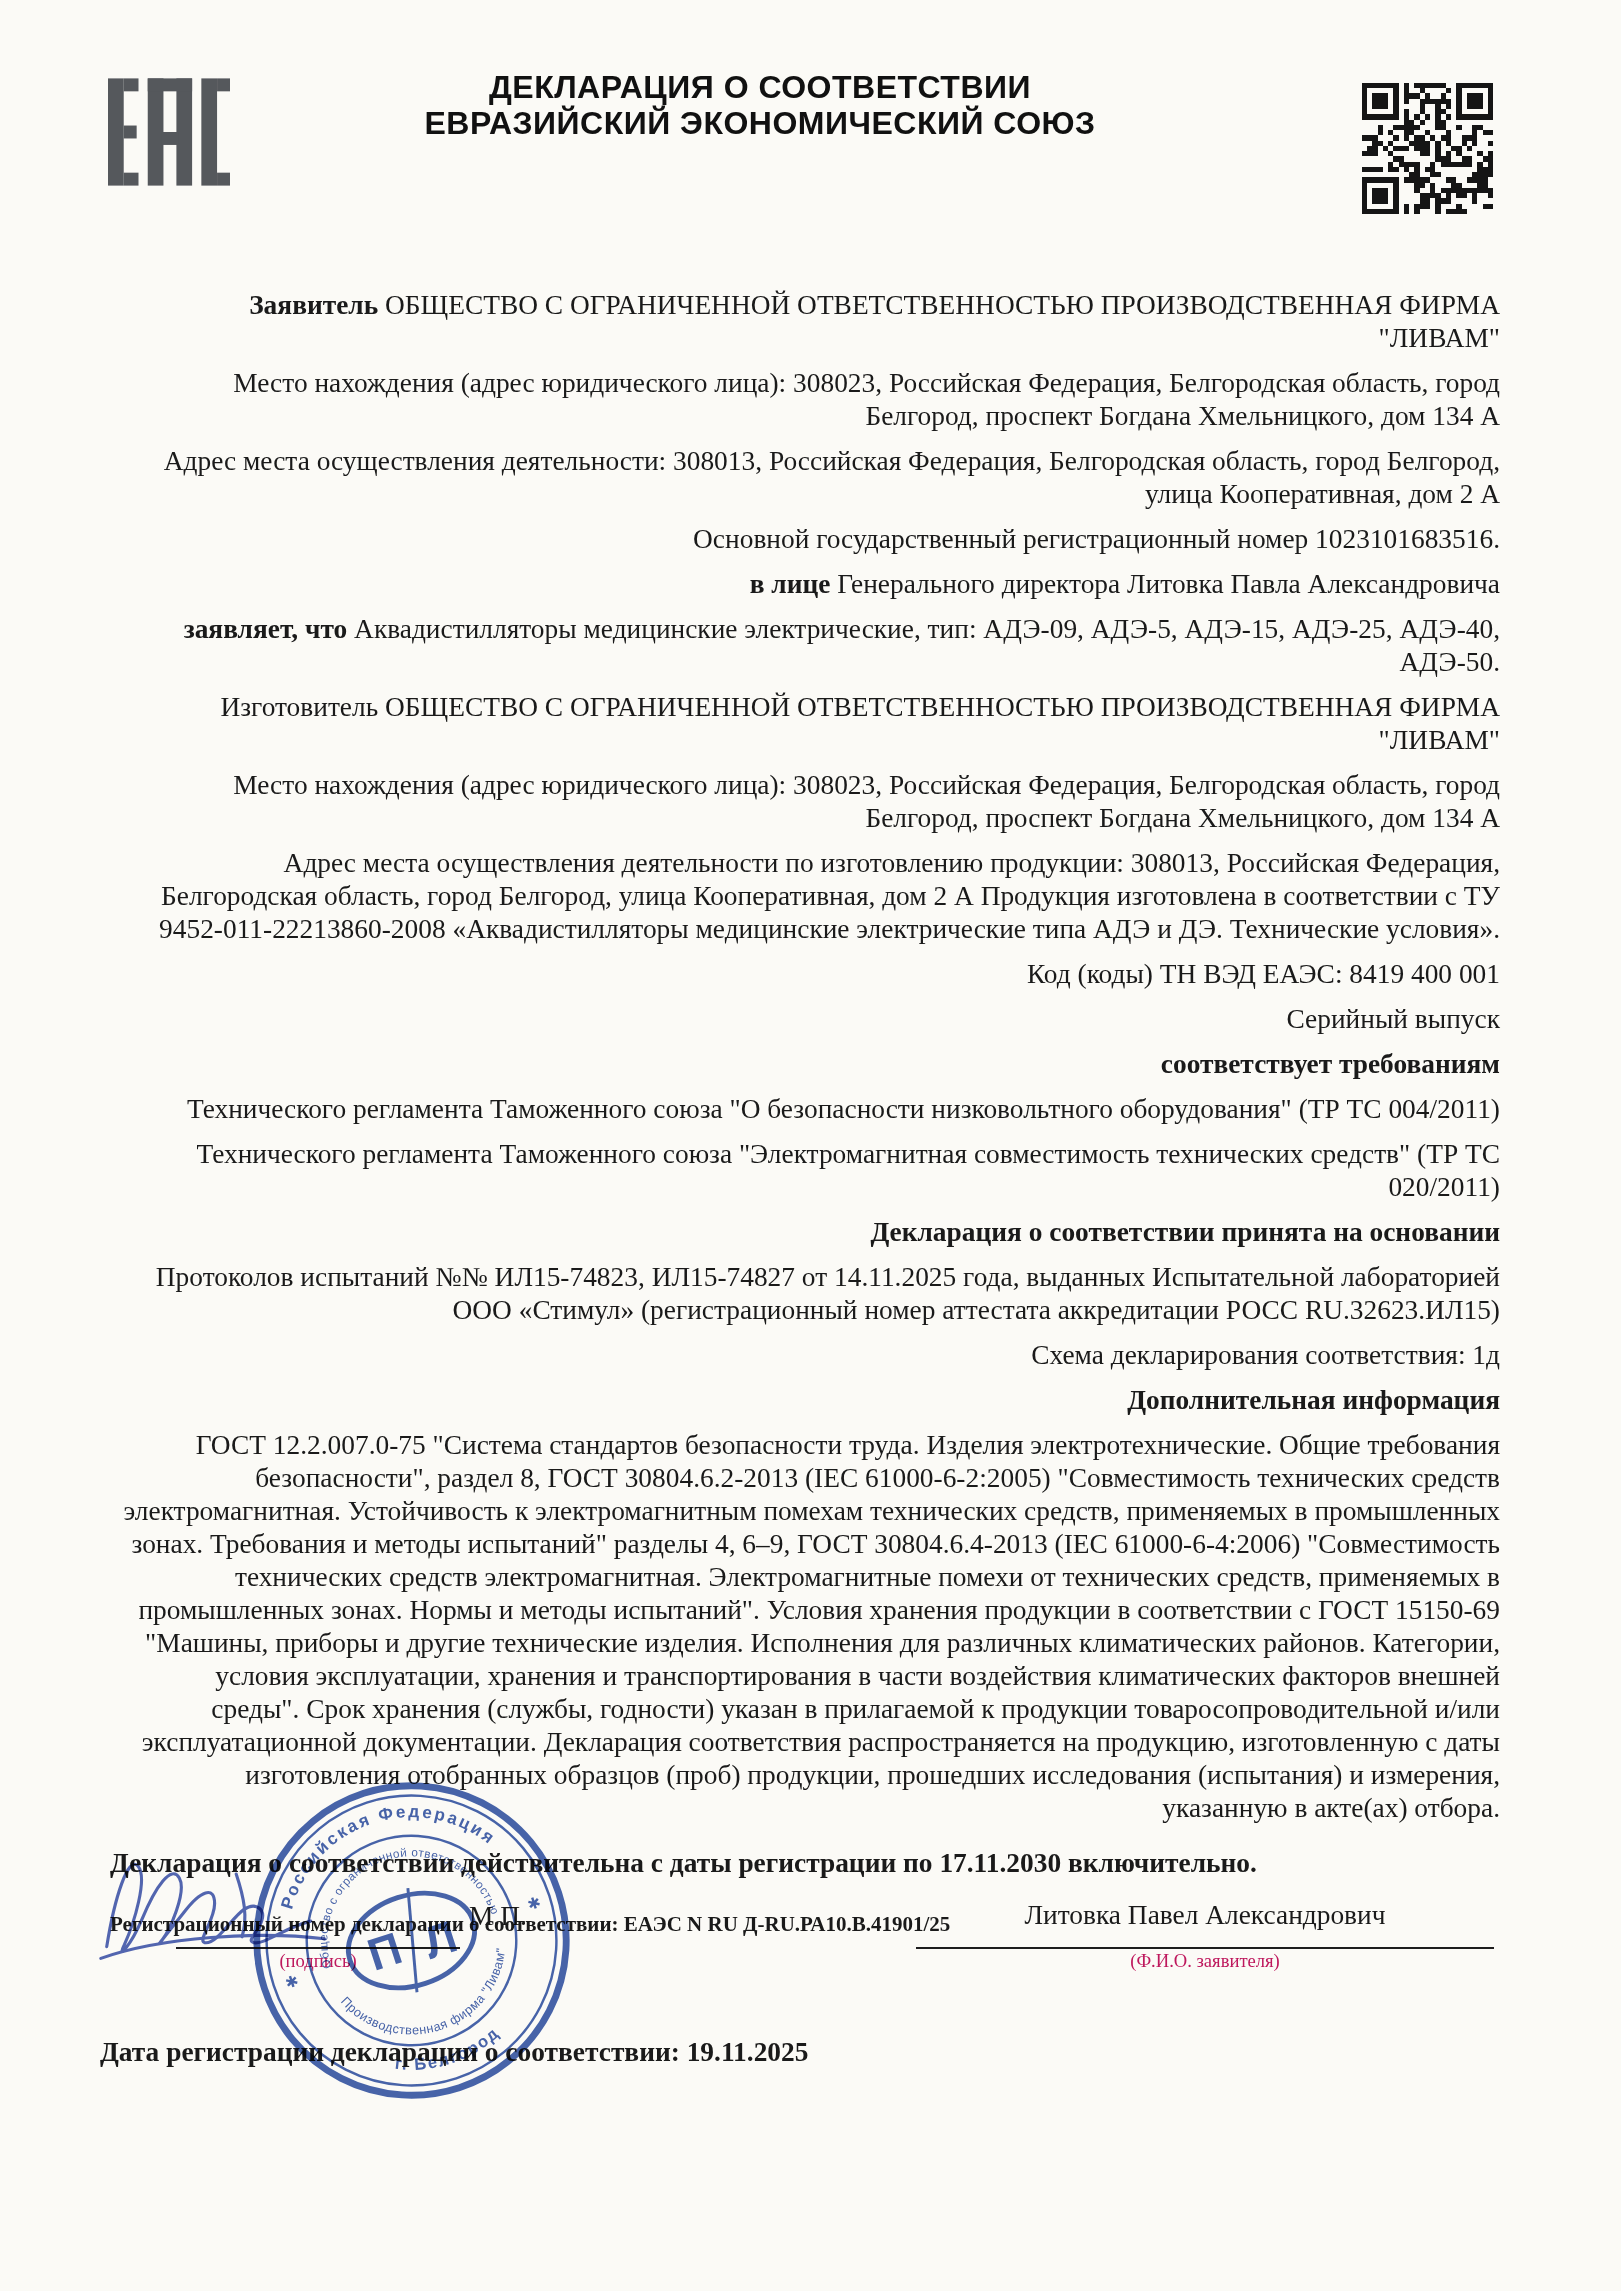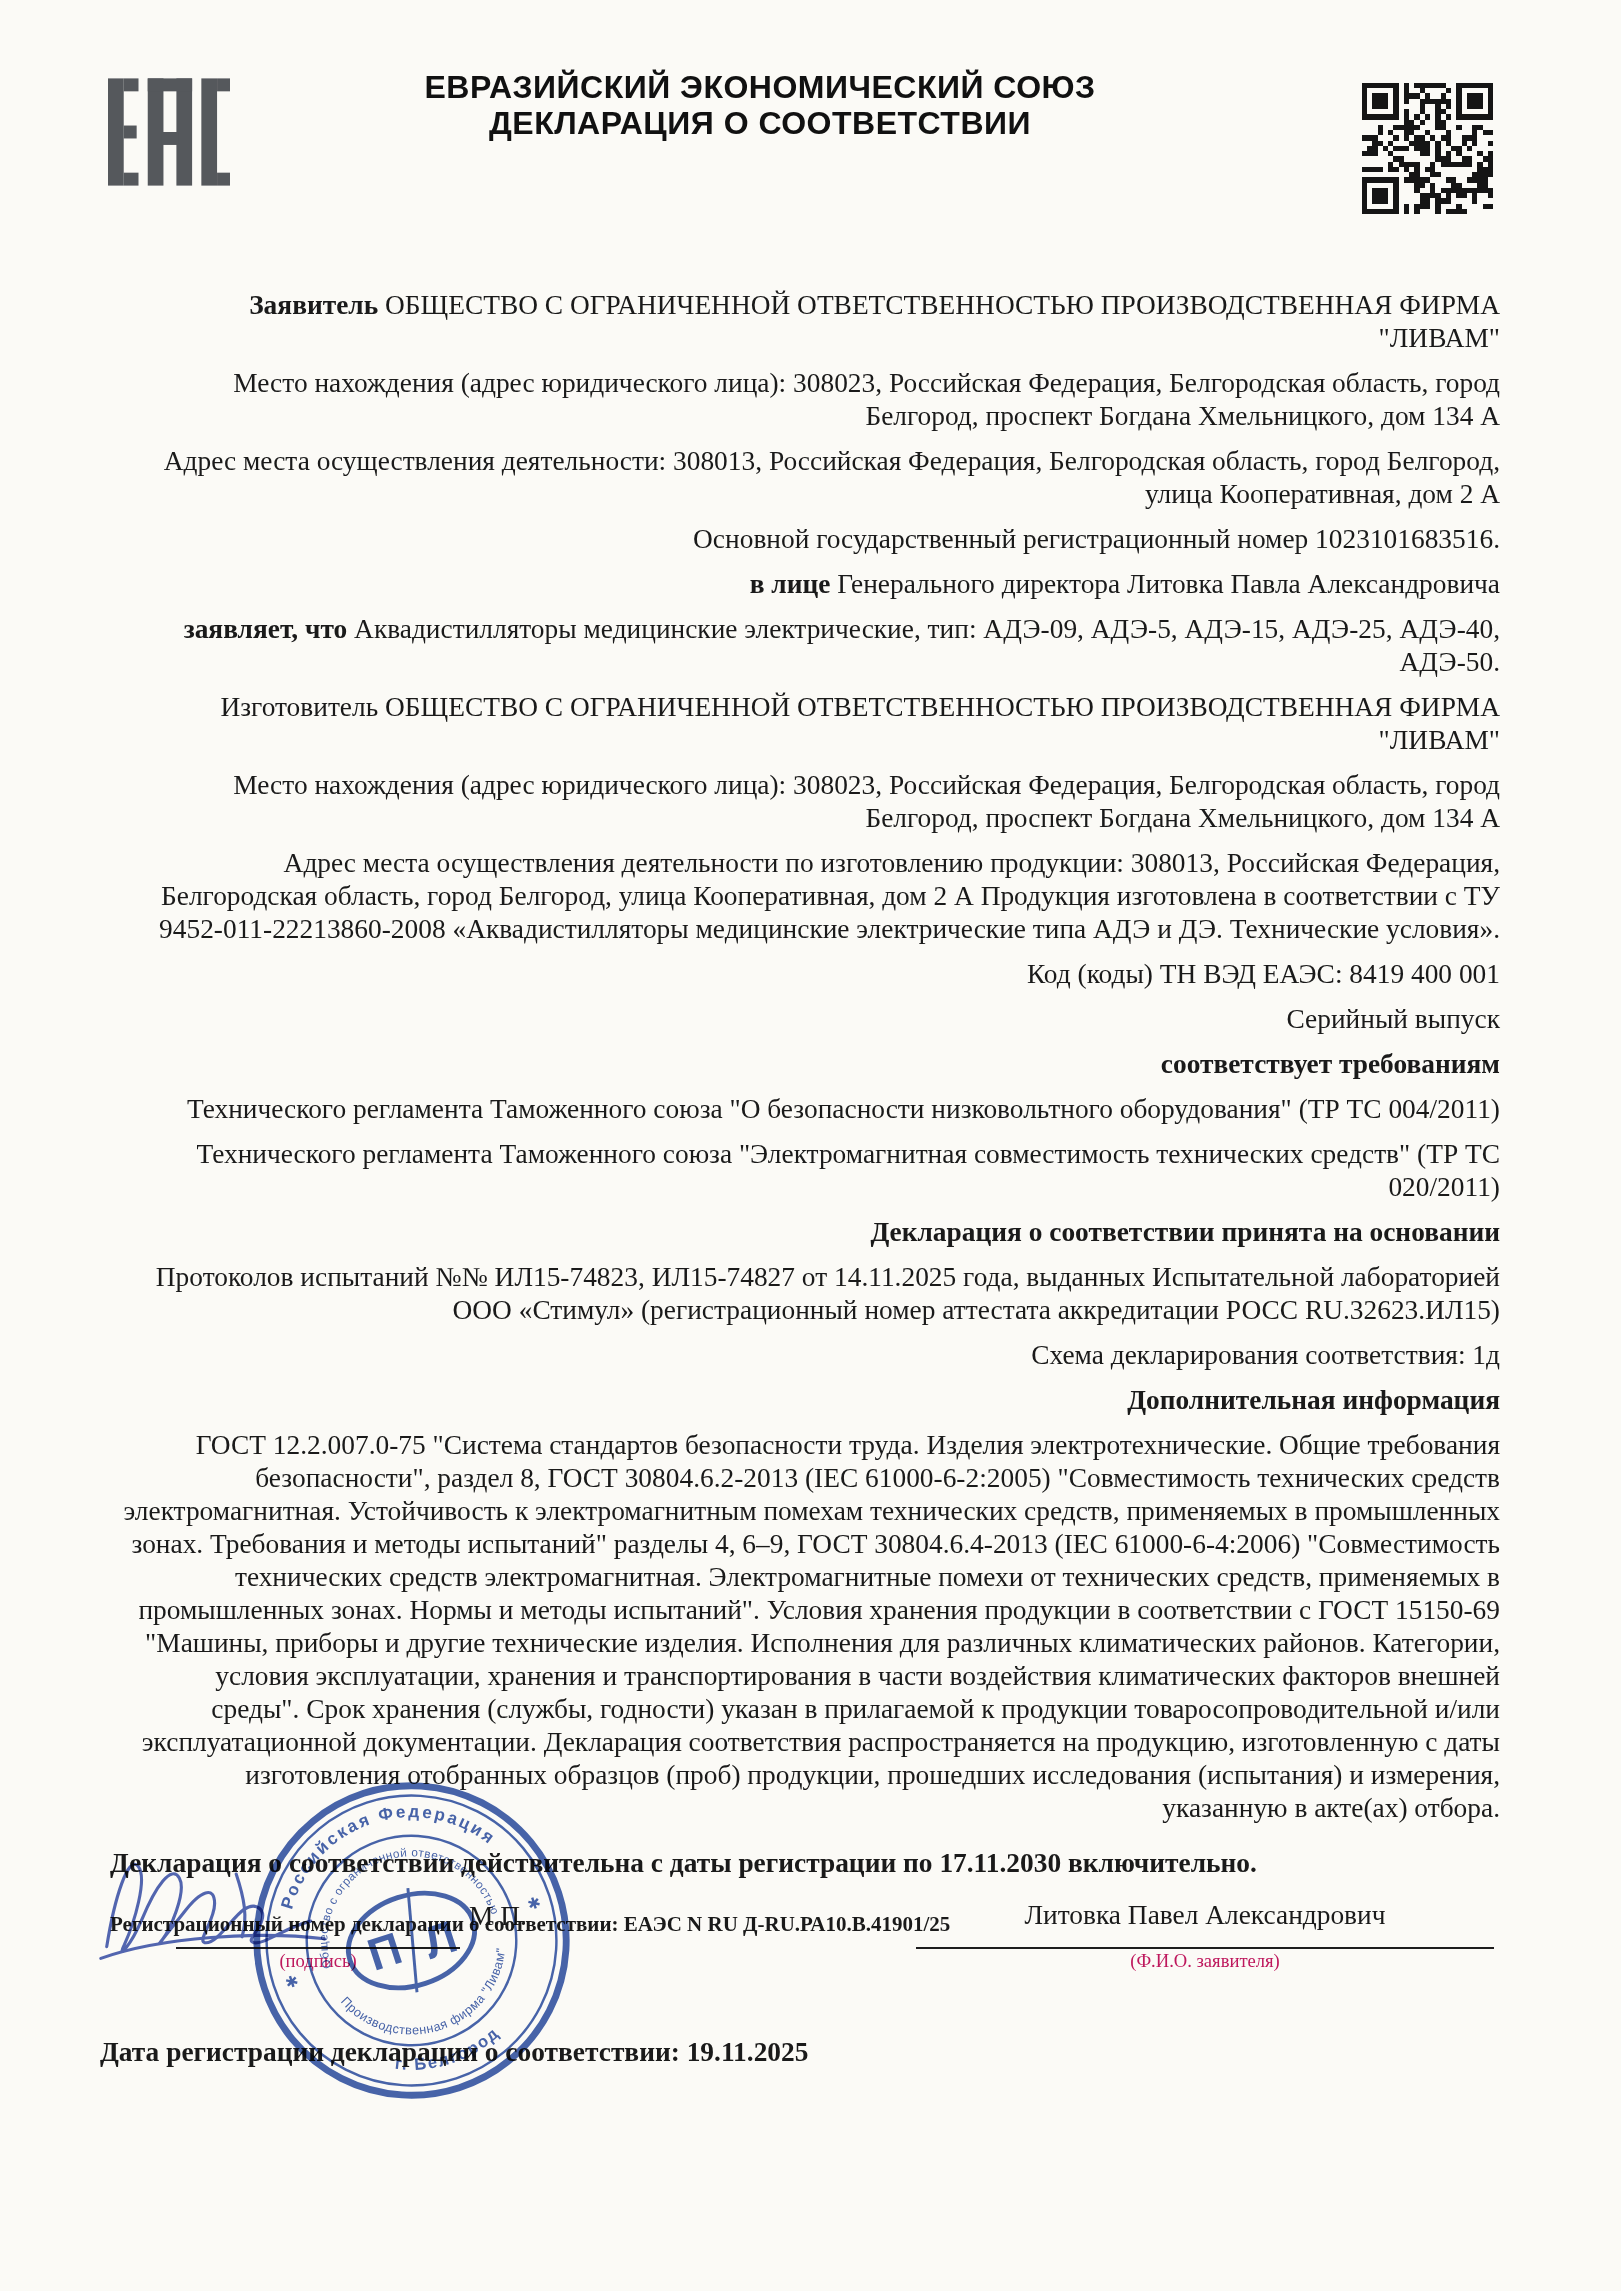--- a/index.html
+++ b/index.html
@@ -67,22 +67,22 @@
         <rect x="58" y="58" width="18" height="14"></rect>
 
         <rect x="101" y="0" width="17" height="116"></rect>
         <rect x="118" y="0" width="14" height="14"></rect>
         <rect x="118" y="102" width="14" height="14"></rect>
       </g>
     </svg>
   </div>
 
   <div class="doc-title">
+    <div>ДЕКЛАРАЦИЯ О СООТВЕТСТВИИ</div>
     <div>ЕВРАЗИЙСКИЙ ЭКОНОМИЧЕСКИЙ СОЮЗ</div>
-    <div>ДЕКЛАРАЦИЯ О СООТВЕТСТВИИ</div>
   </div>
 
   <div class="qr">
     <svg id="qr-svg" viewBox="0 0 25 25" width="131" height="131" shape-rendering="crispEdges">
         <rect x="0" y="0" width="1" height="1" fill="#151515"></rect>
         <rect x="1" y="0" width="1" height="1" fill="#151515"></rect>
         <rect x="2" y="0" width="1" height="1" fill="#151515"></rect>
         <rect x="3" y="0" width="1" height="1" fill="#151515"></rect>
         <rect x="4" y="0" width="1" height="1" fill="#151515"></rect>
         <rect x="5" y="0" width="1" height="1" fill="#151515"></rect>

